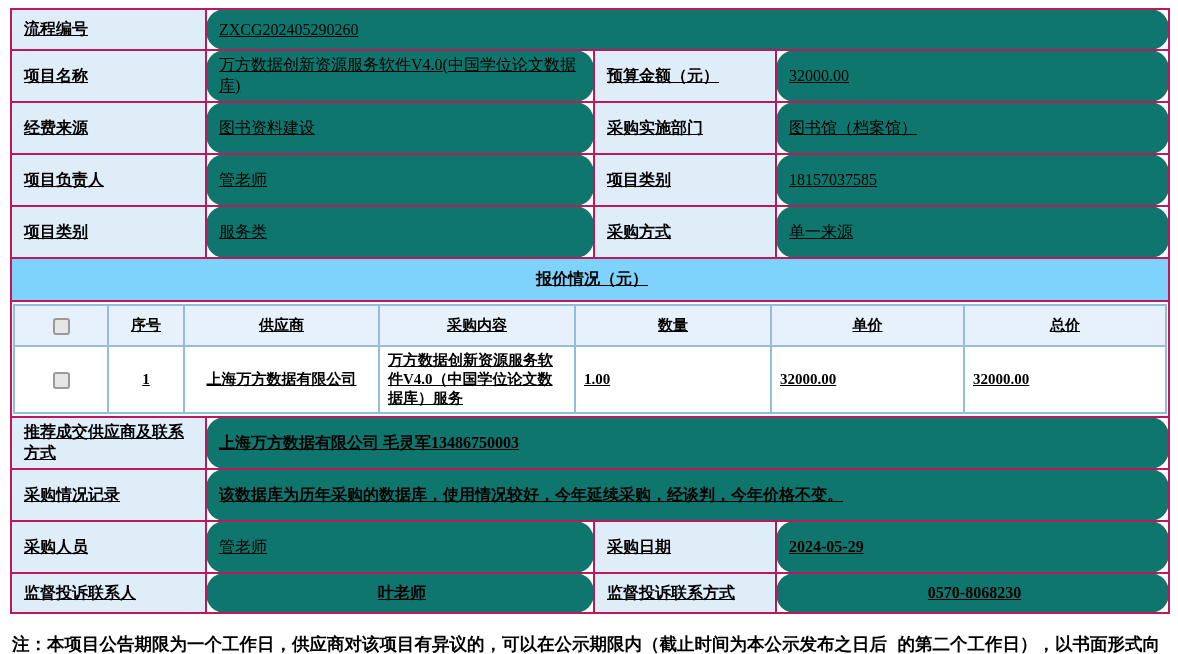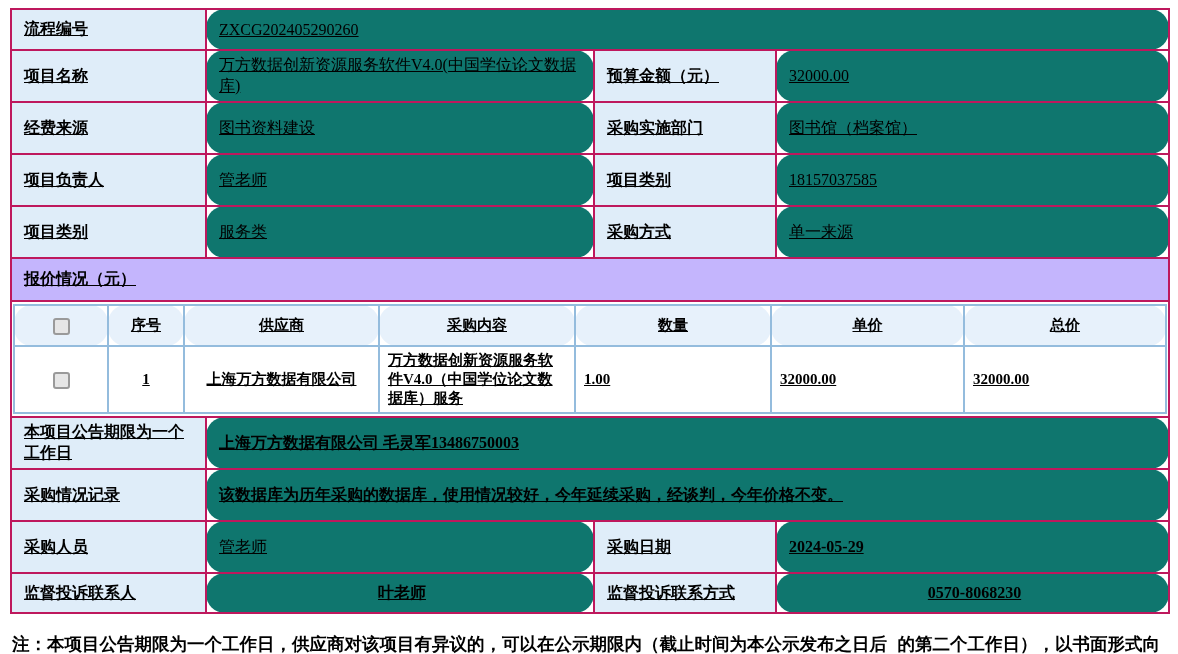--- a/index.html
+++ b/index.html
@@ -27,22 +27,22 @@
   td.lbl {
     background: #dfedf9;
     font-weight: bold;
     font-size: 15px;
   }
   td.val { background: #0f766e; border-radius: 19px; }
   tr.r { height: 52px; }
   tr.r1 { height: 41px; }
 
   td.section {
-    background: #c4b5fd;
-    text-align: left;
+    background: #7dd3fc;
+    text-align: center;
     font-weight: bold;
     font-size: 16px;
     height: 43px;
     padding: 4px;
   }
 
   
   td.quote-wrap { padding: 2px 1px !important; background: #ffffff; }
   table.quote {
     width: 100%;
@@ -53,21 +53,20 @@
     border: 2px solid #94bcdd;
     vertical-align: middle;
     font-size: 15px;
     font-weight: bold;
     padding: 4px 8px;
   }
   table.quote tr.qhead td {
     background: #e7f1fb;
     text-align: center;
     height: 41px;
-    border-radius: 18px;
   }
   table.quote tr.qrow td { background: #ffffff; height: 58px; }
   td.c { text-align: center; }
   td.nums { padding-left: 8px; }
 
   .cb {
     display: inline-block;
     width: 17px; height: 17px;
     background: #e6e6e6;
     border: 2px solid #9a9a9a;
@@ -167,21 +166,21 @@
                 <td class="nums">1.00</td>
                 <td class="nums">32000.00</td>
                 <td class="nums">32000.00</td>
               </tr>
             </tbody>
           </table>
         </td>
       </tr>
 
       <tr class="rec">
-        <td class="lbl">本项目公告期限为一个工作日</td>
+        <td class="lbl">推荐成交供应商及联系方式</td>
         <td class="val bold" colspan="3">上海万方数据有限公司 毛灵军13486750003</td>
       </tr>
       <tr class="r">
         <td class="lbl">采购情况记录</td>
         <td class="val bold" colspan="3">该数据库为历年采购的数据库，使用情况较好，今年延续采购，经谈判，今年价格不变。</td>
       </tr>
       <tr class="r">
         <td class="lbl">采购人员</td>
         <td class="val indent">管老师</td>
         <td class="lbl">采购日期</td>

